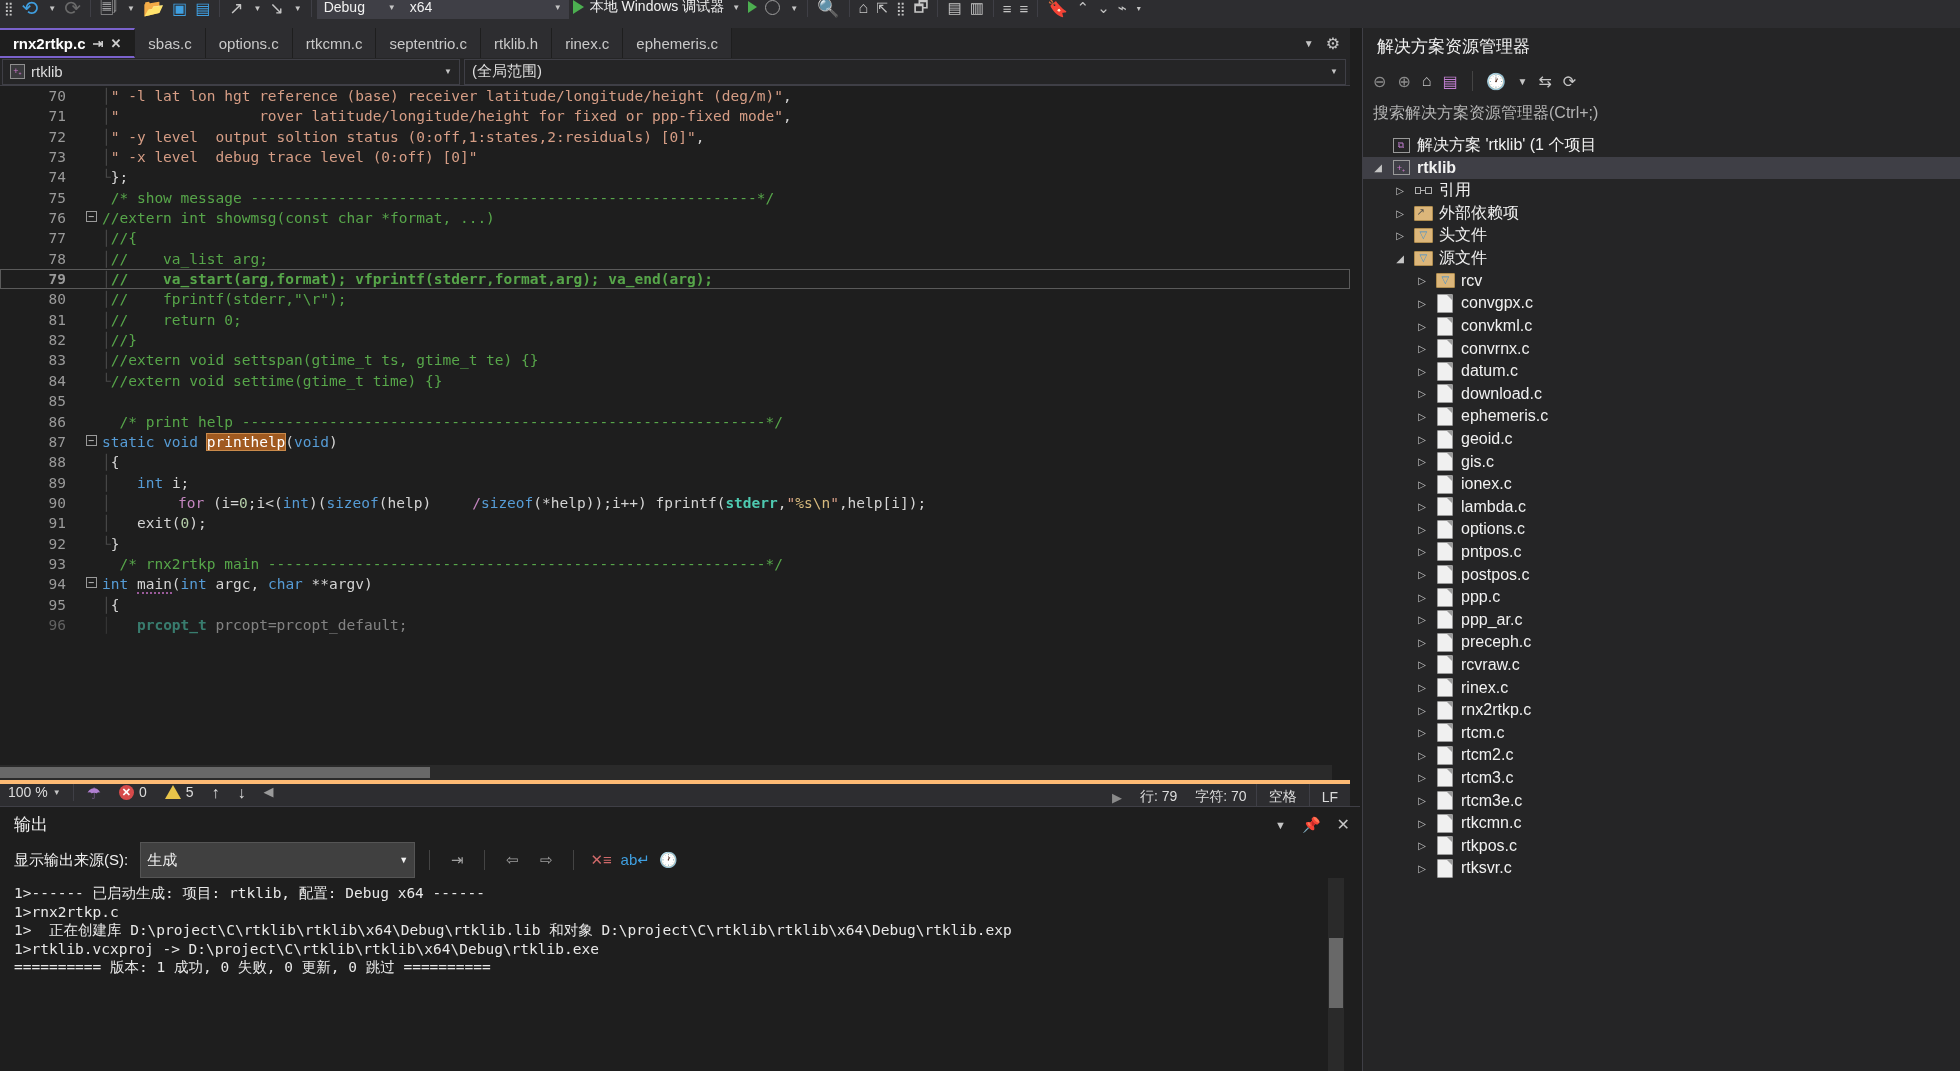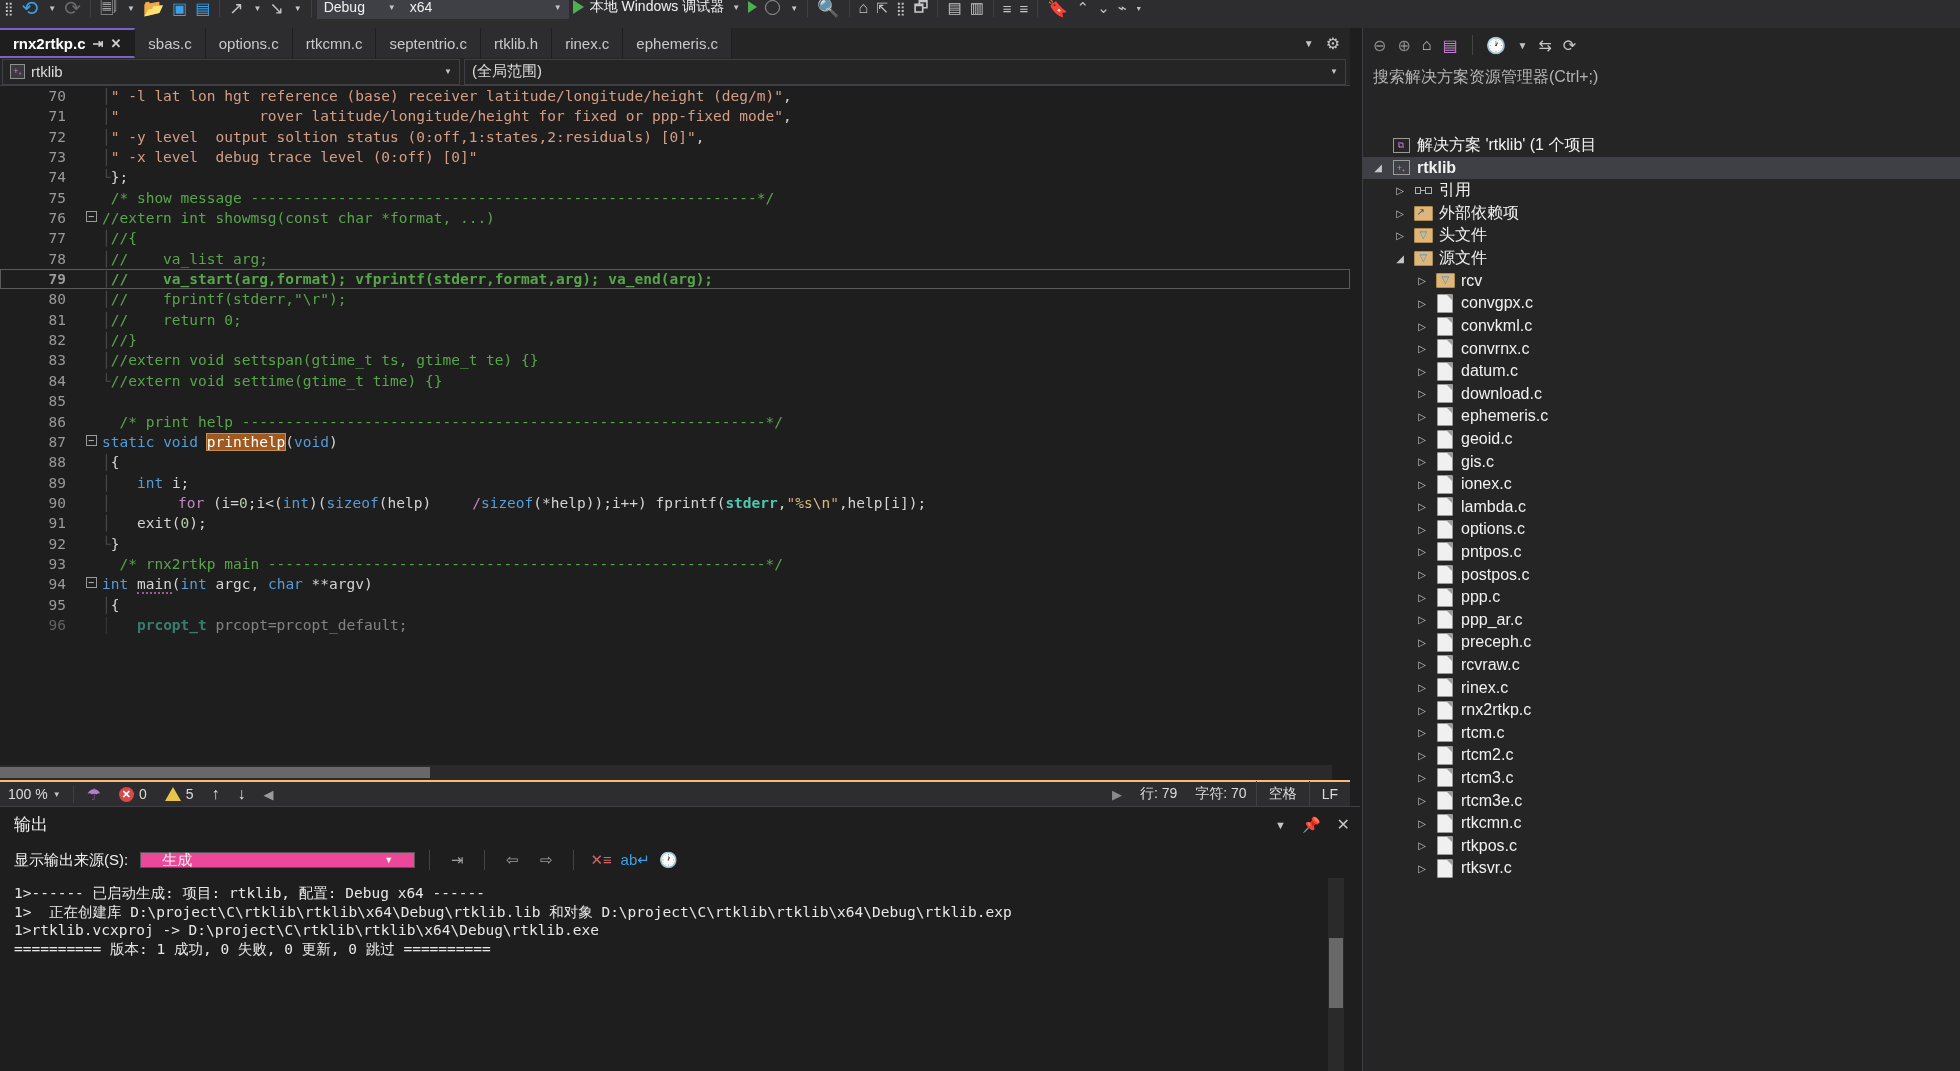--- a/index.html
+++ b/index.html
@@ -161,22 +161,22 @@
   .find-ic{ color:#c5c5c5; font-size:13px; padding:0 2px;}
   .find-opt{ color:#b8b8b8; font-size:13px; }
   .find-scope{
     flex:1; color:#9c9c9c; font-size:14px; display:flex;
     align-items:center; justify-content:space-between;
   }
 
   
   .edstatus{
     position:absolute; left:0; top:780px; width:1350px; height:26px;
-    background:#2d2d30; display:flex; align-items:center;
-    border-top:2px solid #fdba74; font-size:14px; color:#dcdcdc;
+    background:#2d2d30; display:flex; align-items:flex-start;
+    border-top:4px solid #fdba74; font-size:14px; color:#dcdcdc;
   }
   .zoomcombo{ display:flex; align-items:center; gap:5px; padding:0 8px; }
   .zoom-caret{ font-size:8px; color:#c5c5c5;}
   .es-sep{ width:1px;height:17px;background:#3f3f46; margin:0 4px;}
   .err-ico{
     width:15px;height:15px;border-radius:50%; background:#d64a4a; color:#fff;
     font-size:11px; display:inline-flex; align-items:center; justify-content:center;
     font-weight:bold; margin-right:5px;
   }
   .warn-ico{
@@ -199,23 +199,23 @@
   .out-title-right{
     position:absolute; right:10px; top:0; height:35px; display:flex;
     align-items:center; gap:16px; color:#c5c5c5; font-size:14px;
   }
   .out-toolbar{
     height:36px; display:flex; align-items:center; padding:0 14px; gap:8px;
     background:#1e1e1e;
   }
   .out-lbl{ font-size:15px; color:#f1f1f1; white-space:nowrap;}
   .out-combo{
-    width:275px; height:16px; background:#ec4899; border:1px solid #555;
+    width:275px; height:36px; background:#404040; border:1px solid #555;
     display:flex; align-items:center; justify-content:space-between;
-    padding:0 21px; font-size:15px; color:#f1f1f1; margin-left:4px;
+    padding:0 6px; font-size:15px; color:#f1f1f1; margin-left:4px;
   }
   .out-tb-sep{ width:1px;height:20px;background:#444; margin:0 6px;}
   .out-ic{ width:26px;height:24px; display:flex; align-items:center;
     justify-content:center; color:#a0a0a0; font-size:15px;}
   .out-body{
     position:absolute; left:0; top:71px; right:0; bottom:0;
     overflow:hidden; padding:6px 0 0 14px;
   }
   .out-line{
     font-family:"DejaVu Sans Mono", monospace; font-size:14.5px;
@@ -672,30 +672,32 @@
       <span class="out-tb-sep"></span>
       <span class="out-ic">⇦</span>
       <span class="out-ic">⇨</span>
       <span class="out-tb-sep"></span>
       <span class="out-ic" style="color:#d06a6a;">✕≡</span>
       <span class="out-ic" style="color:#3f9fe0;">ab↵</span>
       <span class="out-ic">🕐</span>
     </div>
     <div class="out-body">
       <div class="out-line">1&gt;------ 已启动生成: 项目: rtklib, 配置: Debug x64 ------</div>
+      <div class="out-line">1&gt;rnx2rtkp.c</div>
       <div class="out-line">1&gt;  正在创建库 D:\project\C\rtklib\rtklib\x64\Debug\rtklib.lib 和对象 D:\project\C\rtklib\rtklib\x64\Debug\rtklib.exp</div>
       <div class="out-line">1&gt;rtklib.vcxproj -&gt; D:\project\C\rtklib\rtklib\x64\Debug\rtklib.exe</div>
       <div class="out-line">========== 版本: 1 成功, 0 失败, 0 更新, 0 跳过 ==========</div>
     </div>
     <div class="out-vscroll">
       <div class="out-vs-thumb" style="top:60px;height:70px;"></div>
     </div>
   </div>
 
   <div class="solexp">
+    <div class="se-title">解决方案资源管理器</div>
     <div class="se-toolbar">
       <span style="color:#8a8a8a;">⊖</span>
       <span style="color:#8a8a8a;">⊕</span>
       <span>⌂</span>
       <span style="color:#c07fd0;">▤</span>
       <span class="se-sep"></span>
       <span>🕐</span>
       <span style="font-size:10px;">▼</span>
       <span>⇆</span>
       <span>⟳</span>

